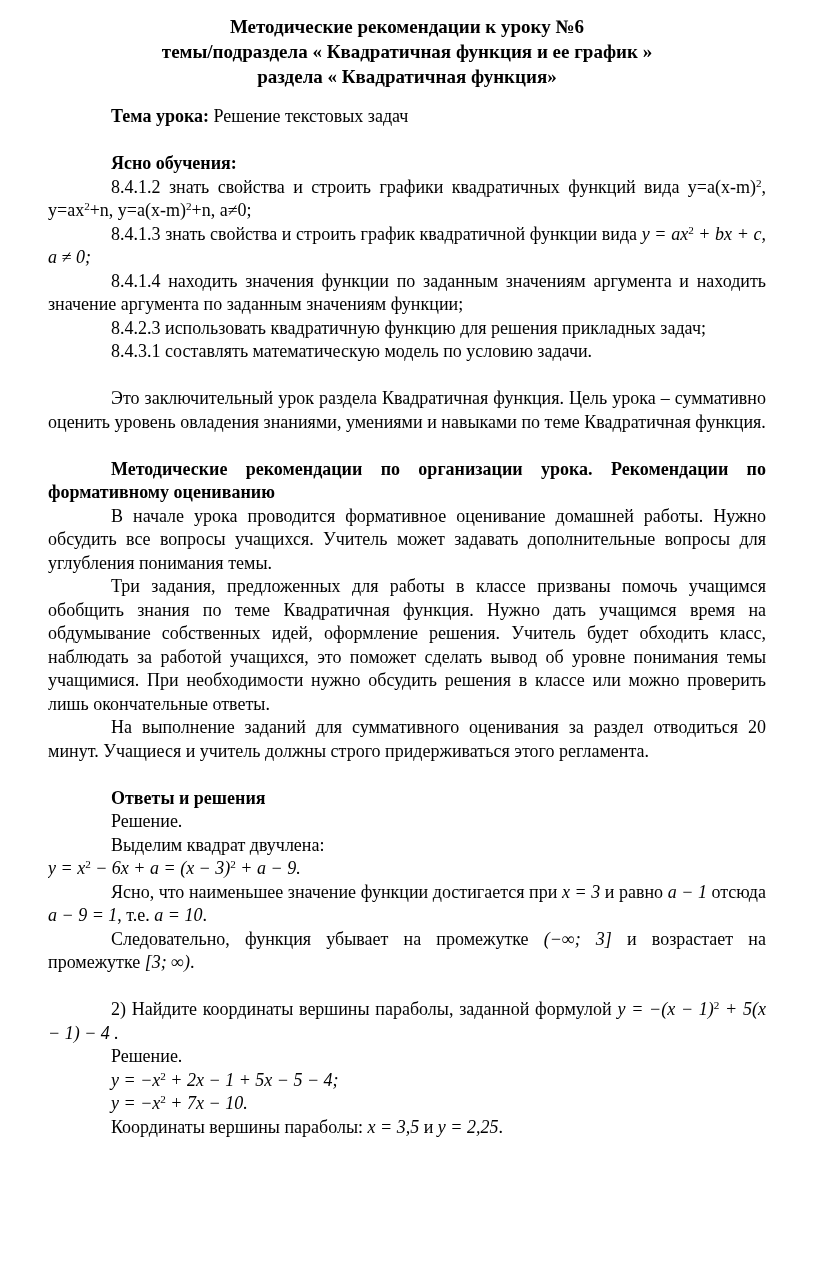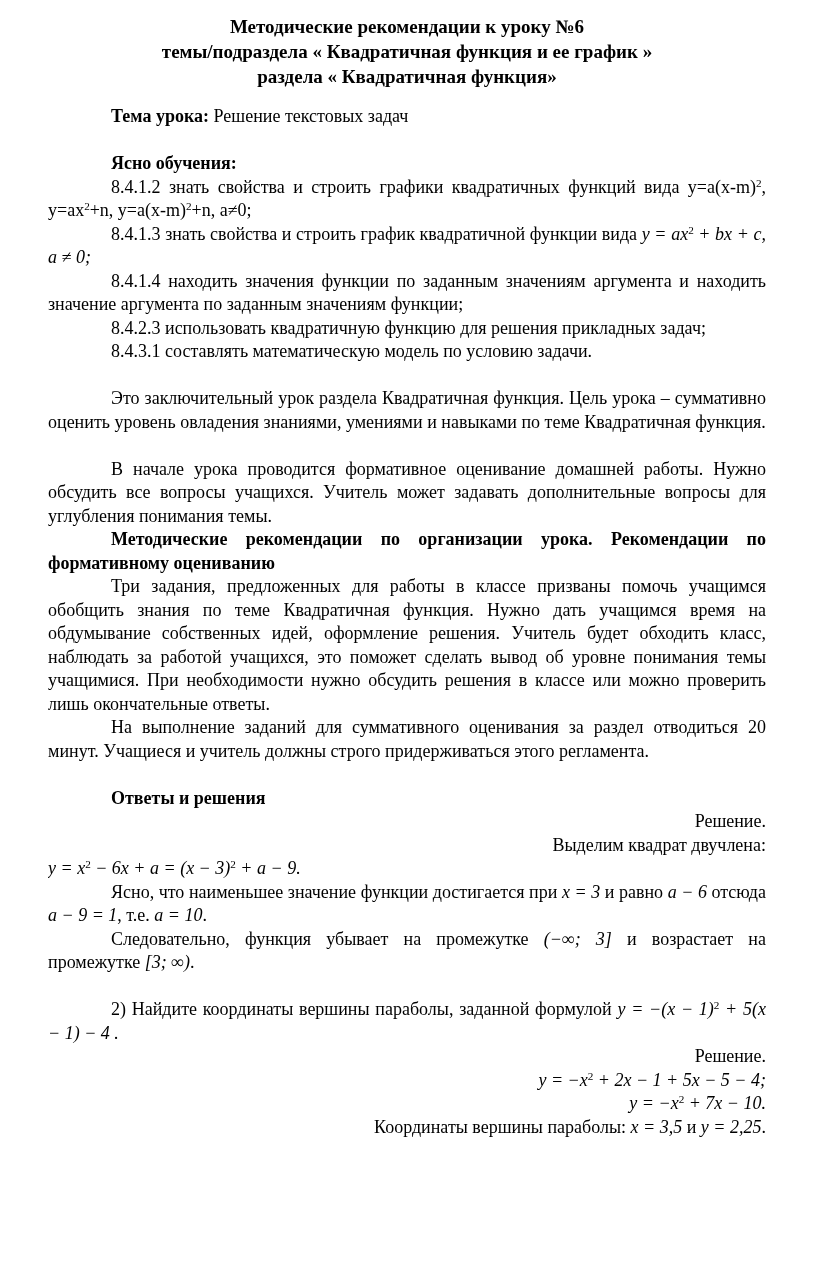--- a/index.html
+++ b/index.html
@@ -19,21 +19,21 @@
   }
   .doc-title {
     text-align: center;
     font-weight: bold;
     font-size: 19px;
     line-height: 25px;
     margin-bottom: 16px;
   }
   .par { text-indent: 63px; margin: 0; }
   .par.p  { text-align: justify; }
-  .par.pl { text-align: right; }
+  .par.pl { text-align: left; }
   .par.center { text-align: left; text-indent: 0; }
   .par.blank  { text-indent: 0; }
   .b { font-weight: bold; }
   .m { font-style: italic; }
   sup {
     font-size: 0.62em;
     line-height: 0;
     vertical-align: baseline;
     position: relative;
     top: -0.5em;
@@ -53,30 +53,30 @@
       <div class="par blank">&nbsp;</div>
       <div class="par p"><span class="b">Ясно обучения:</span></div>
       <div class="par p"><span>8.4.1.2 знать свойства и строить графики квадратичных функций вида y=a(x-m)</span><sup>2</sup><span>, y=ax</span><sup>2</sup><span>+n, y=a(x-m)</span><sup>2</sup><span>+n, a≠0;</span></div>
       <div class="par p"><span>8.4.1.3 знать свойства и строить график квадратичной функции вида </span><span class="m">y = ax</span><sup>2</sup><span class="m"> + bx + c, a ≠ 0;</span></div>
       <div class="par p"><span>8.4.1.4 находить значения функции по заданным значениям аргумента и находить значение аргумента по заданным значениям функции;</span></div>
       <div class="par p"><span>8.4.2.3 использовать квадратичную функцию для решения прикладных задач;</span></div>
       <div class="par p"><span>8.4.3.1 составлять математическую модель по условию задачи.</span></div>
       <div class="par blank">&nbsp;</div>
       <div class="par p"><span>Это заключительный урок раздела Квадратичная функция. Цель урока – суммативно оценить уровень овладения знаниями, умениями и навыками по теме Квадратичная функция.</span></div>
       <div class="par blank">&nbsp;</div>
+      <div class="par p"><span class="b">Методические рекомендации по организации урока. Рекомендации по формативному оцениванию</span></div>
       <div class="par p"><span>В начале урока проводится формативное оценивание домашней работы. Нужно обсудить все вопросы учащихся. Учитель может задавать дополнительные вопросы для углубления понимания темы.</span></div>
-      <div class="par p"><span class="b">Методические рекомендации по организации урока. Рекомендации по формативному оцениванию</span></div>
       <div class="par p"><span>Три задания, предложенных для работы в классе призваны помочь учащимся обобщить знания по теме Квадратичная функция. Нужно дать учащимся время на обдумывание собственных идей, оформление решения. Учитель будет обходить класс, наблюдать за работой учащихся, это поможет сделать вывод об уровне понимания темы учащимися. При необходимости нужно обсудить решения в классе или можно проверить лишь окончательные ответы.</span></div>
       <div class="par p"><span>На выполнение заданий для суммативного оценивания за раздел отводиться 20 минут. Учащиеся и учитель должны строго придерживаться этого регламента.</span></div>
       <div class="par blank">&nbsp;</div>
       <div class="par p"><span class="b">Ответы и решения</span></div>
       <div class="par pl"><span>Решение.</span></div>
       <div class="par pl"><span>Выделим квадрат двучлена:</span></div>
       <div class="par center"><span class="m">y = x</span><sup>2</sup><span class="m"> − 6x + a = (x − 3)</span><sup>2</sup><span class="m"> + a − 9.</span></div>
-      <div class="par p"><span>Ясно, что  наименьшее значение функции достигается при </span><span class="m">x = 3</span><span> и равно </span><span class="m">a − 6</span><span> отсюда </span><span class="m">a − 9 = 1</span><span>, т.е. </span><span class="m">a = 10</span><span>.</span></div>
+      <div class="par p"><span>Ясно, что  наименьшее значение функции достигается при </span><span class="m">x = 3</span><span> и равно </span><span class="m">a − 1</span><span> отсюда </span><span class="m">a − 9 = 1</span><span>, т.е. </span><span class="m">a = 10</span><span>.</span></div>
       <div class="par p"><span>Следовательно, функция убывает на промежутке </span><span class="m">(−∞; 3]</span><span> и возрастает на промежутке </span><span class="m">[3; ∞)</span><span>.</span></div>
       <div class="par blank">&nbsp;</div>
       <div class="par p"><span>2) Найдите координаты вершины параболы, заданной формулой </span><span class="m">y = −(x − 1)</span><sup>2</sup><span class="m"> + 5(x − 1) − 4 .</span></div>
       <div class="par pl"><span>Решение.</span></div>
       <div class="par pl"><span class="m">y = −x</span><sup>2</sup><span class="m"> + 2x − 1 + 5x − 5 − 4;</span></div>
       <div class="par pl"><span class="m">y = −x</span><sup>2</sup><span class="m"> + 7x − 10.</span></div>
       <div class="par pl"><span>Координаты вершины параболы: </span><span class="m">x = 3,5</span><span> и </span><span class="m">y = 2,25</span><span>.</span></div>
     </div>
 </div>
 

